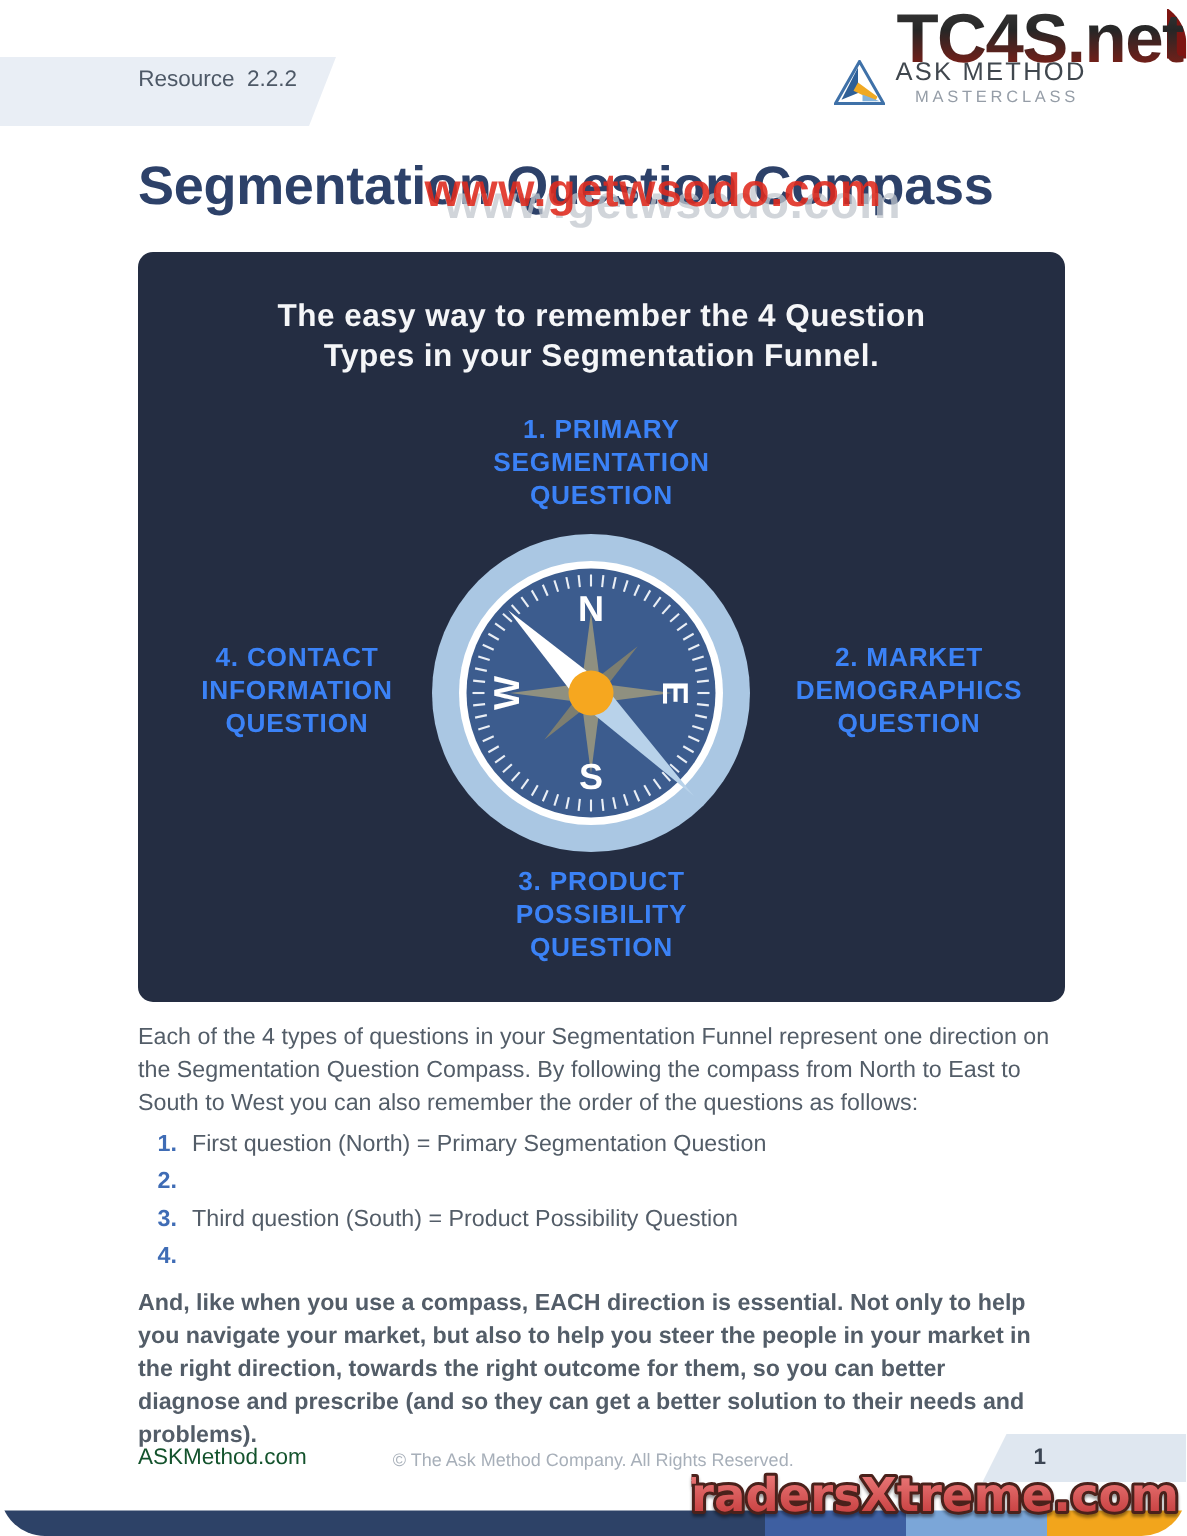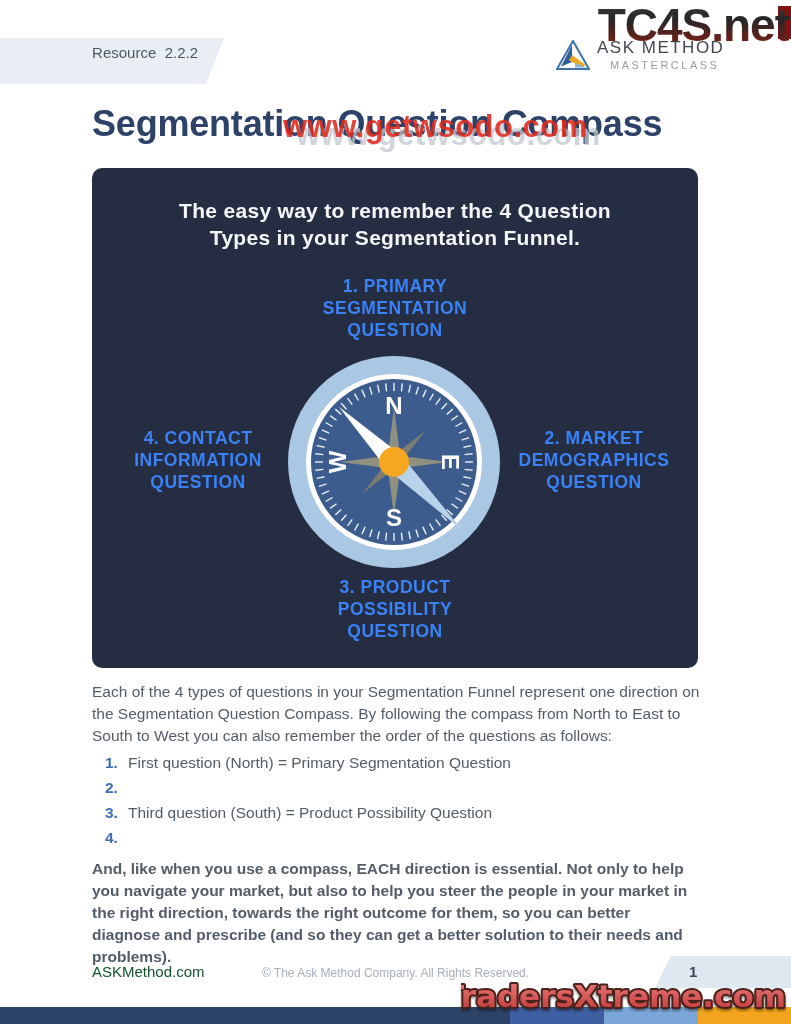--- a/index.html
+++ b/index.html
@@ -1,17 +1,17 @@
 <!DOCTYPE html>
 <html><head>
 <meta charset="utf-8">
 <style>
   html,body{margin:0;padding:0;background:#ffffff;}
   .page{position:relative;width:791px;height:1024px;background:#fff;overflow:hidden;
-        font-family:"Liberation Sans",sans-serif;}
+        font-family:"Liberation Sans",sans-serif;border-radius:30px;}
 
   
   .tc4s{position:absolute;top:0px;right:2px;z-index:6;
         font-size:46px;font-weight:bold;letter-spacing:-1px;line-height:50px;
         background:linear-gradient(180deg,#3c3c3c 0%,#262626 40%,#8e1d14 100%);
         -webkit-background-clip:text;background-clip:text;color:transparent;}
   .tc4s-redbox{position:absolute;top:6px;right:0;width:13px;height:33px;background:#7e1512;z-index:5;}
 
   
   .resource-tag{position:absolute;left:0;top:38px;width:224px;height:46px;
@@ -27,21 +27,21 @@
   
   .title{position:absolute;left:92px;top:103px;margin:0;font-size:36px;font-weight:bold;
          color:#2d4169;letter-spacing:-.2px;z-index:1;}
   .wm-title-gray{position:absolute;left:296px;top:117px;font-size:31px;font-weight:bold;
          color:#c2c7ce;opacity:.75;z-index:2;letter-spacing:.5px;}
   .wm-title-red{position:absolute;left:283px;top:109px;font-size:31px;font-weight:bold;
          color:#e02a1d;opacity:.88;z-index:3;letter-spacing:.5px;}
 
   
   .card{position:absolute;left:92px;top:168px;width:606px;height:500px;
-        background:#242d42;border-radius:10px;}
+        background:#242d42;border-radius:10px;padding-left:12px;}
   .card-heading{position:absolute;left:0;right:0;top:29px;text-align:center;
         color:#f5f6f8;font-size:21px;font-weight:bold;line-height:27px;
         letter-spacing:.3px;white-space:pre-line;}
   .dir-label{position:absolute;color:#3b82f6;font-weight:bold;font-size:17.5px;
         line-height:22px;letter-spacing:.5px;text-align:center;white-space:pre-line;}
   .dir-north{left:0;right:0;top:107px;}
   .dir-west{left:8px;width:196px;top:259px;}
   .dir-east{right:6px;width:196px;top:259px;}
   .dir-south{left:0;right:0;top:408px;}
   .compass-wrap{position:absolute;left:194px;top:186px;width:216px;height:216px;}

